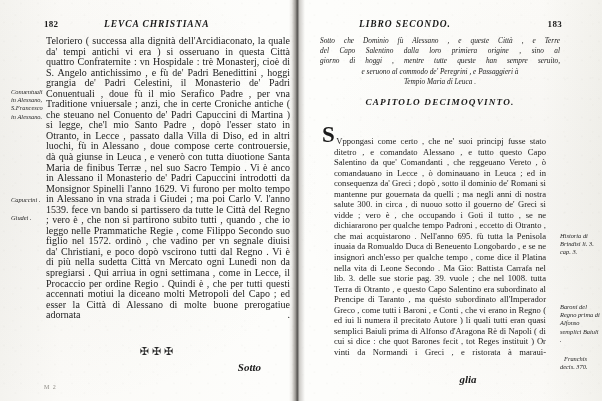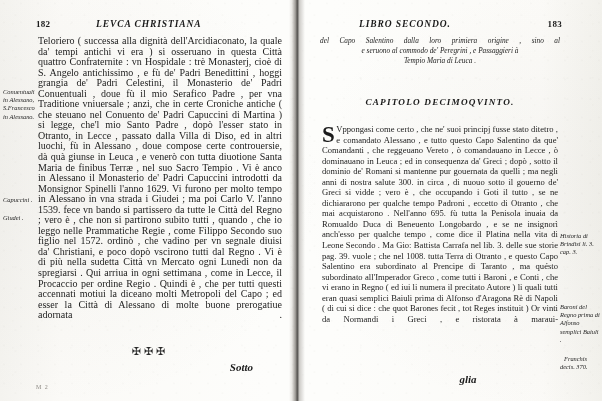--- a/index.html
+++ b/index.html
@@ -42,21 +42,21 @@
         rgba(150,146,140,0.45) 66%,
         rgba(255,255,255,0) 100%);
     pointer-events: none;
   }
 
   .page {
     position: absolute;
     top: 0;
     height: 401px;
   }
-  .page.verso { left: 0px;   width: 275px; }
+  .page.verso { left: 8px;   width: 275px; }
   .page.recto { left: 302px; width: 300px; }
 
   
   .runhead {
     position: absolute;
     top: 19px;
     height: 14px;
     width: 100%;
     font-size: 9.5px;
     letter-spacing: 0.9px;
@@ -148,21 +148,21 @@
     font-weight: 700;
     margin: 1px 1.5px 0 0;
     font-family: "Liberation Serif", "DejaVu Serif", serif;
   }
   .dropcap-block .body {
     font-size: 8.6px;
     line-height: 10.55px;
     text-align: justify;
     text-align-last: justify;
   }
-  .dropcap-block .body p { margin: 0; }
+  .dropcap-block .body p { margin: 12px; }
 
   
   .ornament {
     position: absolute;
     left: 0;
     width: 300px;
     text-align: center;
     font-size: 11px;
     letter-spacing: 3px;
     color: #2a2a2a;
@@ -232,21 +232,23 @@
   </div>
 
   <div class="page recto">
 
     <div class="runhead">
       <span class="runtitle">LIBRO SECONDO.</span>
       <span class="folio">183</span>
     </div>
 
     <div class="argomento">
+      <span class="line l1">Sotto che Dominio fù Alessano , e queste Città , e Terre</span>
       <span class="line l2">del Capo Salentino dalla loro primiera origine , sino al</span>
+      <span class="line l3">giorno di hoggi , mentre tutte queste han sempre seruito,</span>
       <span class="line">e seruono al commodo de' Peregrini , e Passaggieri à</span>
       <span class="line">Tempio Maria di Leuca .</span>
     </div>
 
     <div class="chapter-title">CAPITOLO DECIMOQVINTO.</div>
 
     <div class="dropcap-block">
       <span class="dropcap">S</span>
       <div class="body">
         <p>Vppongasi come certo , che ne' suoi principj fusse stato ditetro , e comandato Alessano , e tutto questo Capo Salentino da que' Comandanti , che reggeuano Vereto , ò comandauano in Lecce , ò dominauano in Leuca ; ed in consequenza da' Greci ; dopò , sotto il dominio de' Romani si mantenne pur gouernata da quelli ; ma negli anni di nostra salute 300. in circa , di nuouo sotto il gouerno de' Greci si vidde ; vero è , che occupando i Goti il tutto , se ne dichiararono per qualche tempo Padroni , eccetto di Otranto , che mai acquistarono . Nell'anno 695. fù tutta la Penisola inuaia da Romualdo Duca di Beneuento Longobardo , e se ne insignorì anch'esso per qualche tempo , come dice il Platina nella vita di Leone Secondo . Ma Gio: Battista Carrafa nel lib. 3. delle sue storie pag. 39. vuole ; che nel 1008. tutta Terra di Otranto , e questo Capo Salentino era subordinato al Prencipe di Taranto , ma quésto subordinato all'Imperador Greco , come tutti i Baroni , e Conti , che vi erano in Regno ( ed iui li numera il precitato Autore ) li quali tutti eran quasi semplici Baiuli prima di Alfonso d'Aragona Rè di Napoli ( di cui si dice : che quot Barones fecit , tot Reges instituit ) Or vinti da Normandi i Greci , e ristorata à maraui-</p>

